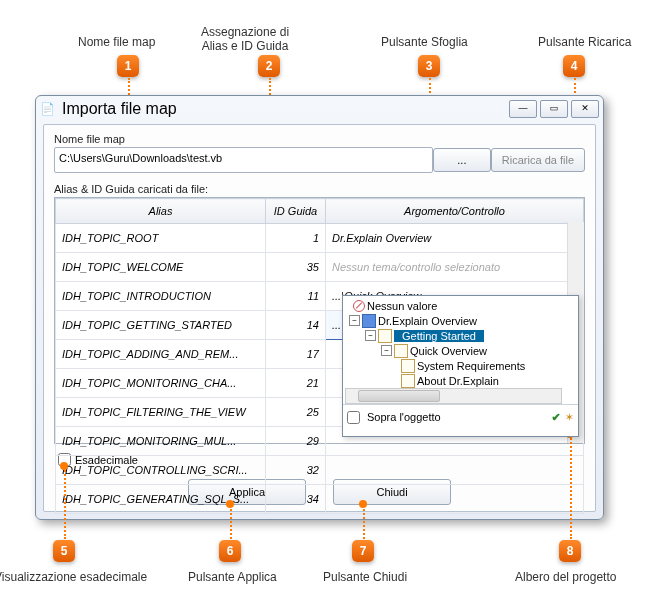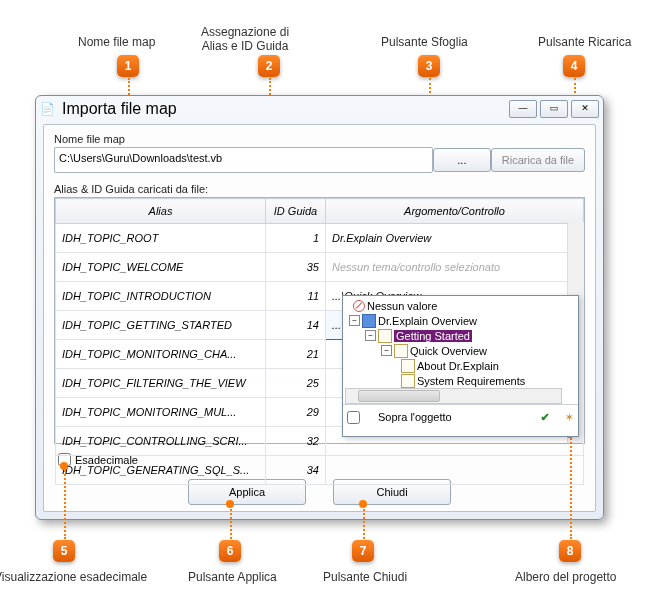--- a/index.html
+++ b/index.html
@@ -169,33 +169,33 @@
     border: 1px solid #ccc;
     display: flex; align-items: center;
   }
   .tree-body .scrollbar-h .thumb {
     width: 80px; height: 10px; margin-left: 12px;
     background: linear-gradient(#e8e8e8,#d0d0d0);
     border: 1px solid #bbb; border-radius: 2px;
   }
   .tree-line { display: flex; align-items: center; height: 15px; gap: 2px; }
   .tree-line .lbl { white-space: nowrap; }
-  .tree-line .sel { background: #701a75; color: #fff; padding: 0 2px; }
+  .tree-line .sel { background: #0369a1; color: #fff; padding: 0 8px; }
   .page-ico { width: 12px; height: 12px; display:inline-block; border:1px solid #c0a050; background:#fffdf2; }
   .book-ico { width: 12px; height: 12px; display:inline-block; background:#5a8ee0; border:1px solid #3a66b0; }
   .none-ico { width: 10px; height: 10px; display:inline-block; border:1px solid #c55; border-radius:50%; position:relative;}
   .none-ico::after{content:"";position:absolute;left:1px;top:4px;width:8px;height:1px;background:#c55;transform:rotate(-45deg);}
   .expander { width:9px;height:9px;border:1px solid #888;display:inline-flex;align-items:center;justify-content:center;font-size:8px;line-height:7px;background:#fff;}
   .tree-foot {
     height: 24px;
     border-top: 1px solid #cbd3de;
     display: flex;
     align-items: center;
     padding: 0 4px;
-    gap: 15px;
+    gap: 4px;
   }
   .tree-foot input[type=checkbox] { margin: 0 3px 0 0; }
   .tree-foot .spacer { flex: 1; }
   .tick { color: #2a8a2a; font-weight: bold; cursor: pointer; }
   .xmark { color: #d0902a; cursor: pointer; }
   .hexrow { margin-top: 6px; display: flex; align-items: center; }
   .hexrow input { margin-right: 4px; }
   .footer-btns { text-align: center; margin-top: 10px; }
   .footer-btns .btn { width: 92px; margin: 0 12px; }
   .vscroll {
@@ -274,20 +274,25 @@
               <td>IDH_TOPIC_INTRODUCTION</td>
               <td class="num">11</td>
               <td>...\Quick Overview</td>
             </tr>
             <tr>
               <td>IDH_TOPIC_GETTING_STARTED</td>
               <td class="num">14</td>
               <td class="highlight">...\Getting Started</td>
             </tr>
             <tr>
+              <td>IDH_TOPIC_ADDING_AND_REM...</td>
+              <td class="num">17</td>
+              <td></td>
+            </tr>
+            <tr>
               <td>IDH_TOPIC_MONITORING_CHA...</td>
               <td class="num">21</td>
               <td></td>
             </tr>
             <tr>
               <td>IDH_TOPIC_FILTERING_THE_VIEW</td>
               <td class="num">25</td>
               <td></td>
             </tr>
             <tr>
@@ -325,25 +330,25 @@
             <span class="page-ico"></span>
             <span class="lbl sel">Getting Started</span>
           </div>
           <div class="tree-line" style="padding-left:34px">
             <span class="expander">−</span>
             <span class="page-ico"></span>
             <span class="lbl">Quick Overview</span>
           </div>
           <div class="tree-line" style="padding-left:54px">
             <span class="page-ico"></span>
-            <span class="lbl">About Dr.Explain</span>
+            <span class="lbl">System Requirements</span>
           </div>
           <div class="tree-line" style="padding-left:54px">
             <span class="page-ico"></span>
-            <span class="lbl">System Requirements</span>
+            <span class="lbl">About Dr.Explain</span>
           </div>
           <div class="scrollbar-h">
               <div class="thumb"></div>
             </div>
         </div>
         <div class="tree-foot">
           <input type="checkbox" style="">
           <span>Sopra l'oggetto</span>
           <span class="spacer"></span>
           <span class="tick">✔</span>

